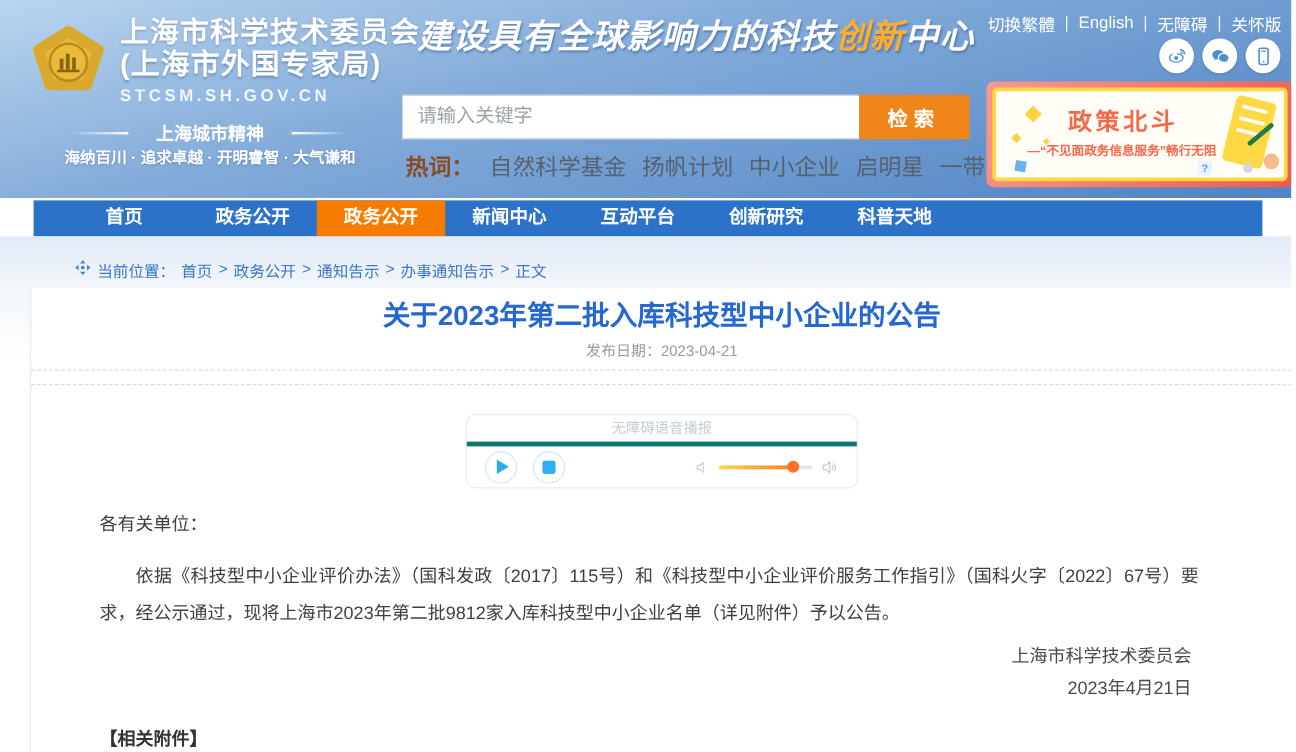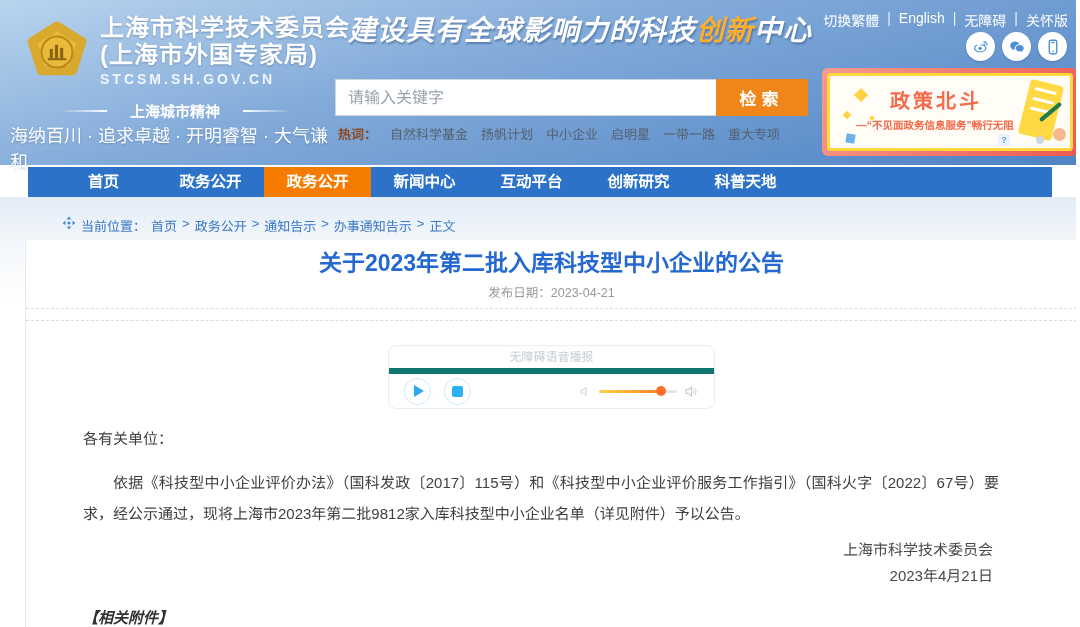--- a/index.html
+++ b/index.html
@@ -11,39 +11,39 @@
   .logo-group{position:absolute;left:24px;top:14px;display:flex;gap:10px;align-items:flex-start;}
   .emblem{width:66px;height:66px;margin-top:6px;}
   .titles{color:#fff;}
   .title-line{font-size:24px;font-weight:bold;line-height:27px;letter-spacing:1px;
     text-shadow:0 1px 2px rgba(30,60,110,.35);}
   .domain{font-size:14px;font-weight:bold;letter-spacing:3px;color:#f0f6fc;margin-top:3px;}
   .spirit{position:absolute;left:10px;top:100px;width:330px;display:flex;align-items:center;
     justify-content:center;gap:23px;color:#fff;font-size:15px;font-weight:bold;}
   .spirit .line{width:48px;height:2px;background:linear-gradient(90deg,rgba(255,255,255,0),#fff);}
   .spirit .line.r{background:linear-gradient(90deg,#fff,rgba(255,255,255,0));}
-  .motto{position:absolute;left:10px;top:121px;width:330px;text-align:left;color:#fff;
-    font-size:18px;font-weight:normal;text-shadow:0 1px 2px rgba(30,60,110,.3);}
+  .motto{position:absolute;left:10px;top:121px;width:330px;text-align:center;color:#fff;
+    font-size:13px;font-weight:bold;text-shadow:0 1px 2px rgba(30,60,110,.3);}
   .calligraphy{position:absolute;left:348px;top:8px;width:470px;font-size:28px;font-weight:bold;
     font-style:italic;color:#fff;letter-spacing:1px;white-space:nowrap;
     text-shadow:1px 2px 2px rgba(25,55,115,.4);}
   .calligraphy .hl{color:#ffae2b;}
   .utility{position:absolute;top:10px;right:12px;display:flex;gap:8px;color:#fff;font-size:14px;}
   .utility span{cursor:pointer;}
   .utility .sep{opacity:.85;}
   .social{position:absolute;top:32px;right:13px;display:flex;gap:7px;}
   .circle-btn{width:29px;height:29px;border-radius:50%;background:#fff;display:flex;
     align-items:center;justify-content:center;box-shadow:0 1px 2px rgba(30,60,110,.25);}
   .search-row{position:absolute;left:335px;top:79px;width:473px;height:37px;display:flex;}
   .search-input{flex:1;border:1px solid #ccd6e2;border-right:none;padding:0 12px;font-size:16px;
     color:#333;outline:none;font-family:inherit;}
   .search-input::placeholder{color:#9aa3ad;}
   .search-btn{width:92px;background:#f08519;color:#fff;border:none;font-size:17px;
     font-weight:bold;letter-spacing:5px;padding-left:5px;cursor:pointer;font-family:inherit;}
-  .hotwords{position:absolute;left:338px;top:124px;display:flex;gap:13px;font-size:13px;}
+  .hotwords{position:absolute;left:338px;top:124px;display:flex;gap:13px;font-size:19px;}
   .hotwords .hw-label{color:#8d4a22;font-weight:bold;}
   .hotwords a{color:#55626f;text-decoration:none;cursor:pointer;}
   
   .banner{position:absolute;left:822px;top:68px;width:256px;height:88px;border-radius:6px;
     background:linear-gradient(120deg,#f79a8d,#ee5a52);padding:5px;box-sizing:border-box;}
   .banner-inner{position:relative;width:100%;height:100%;background:#fffdf6;
     border:3px solid #ffd83d;border-radius:4px;box-sizing:border-box;overflow:hidden;}
   .banner-title{margin-top:9px;text-align:center;padding-right:28px;color:#f4694a;
     font-size:20px;font-weight:bold;letter-spacing:3px;}
   .banner-sub{margin-top:3px;text-align:center;padding-right:30px;color:#f4694a;
@@ -78,40 +78,40 @@
     border-left:1px solid #e9e9e9;border-right:1px solid #f0f0f0;}
   .article-title{margin:8px 0 0;text-align:center;color:#2468d0;font-size:23px;
     font-weight:bold;line-height:30px;}
   .pub-date{margin-top:4px;text-align:center;font-size:12.5px;color:#999;}
   .dash{border-top:1px dashed #dcdcdc;height:0;}
   .dash.d1{margin-top:7px;}
   .dash.d2{margin-top:11px;}
   
   .audio-box{margin:24px auto 0;width:325px;border:1px solid #e7edf2;border-radius:8px;background:#fff;}
   .audio-head{height:22px;line-height:22px;text-align:center;font-size:12px;color:#c4ced6;
-    border-bottom:6px solid #0f766e;}
+    border-bottom:4px solid #0f766e;}
   .audio-row{height:34px;display:flex;align-items:center;padding:0 15px;}
   .round-btn{width:27px;height:27px;border-radius:50%;border:1px solid #cde7fa;background:#fff;
     display:flex;align-items:center;justify-content:center;cursor:pointer;padding:0;}
   .round-btn.stop{margin-left:13px;}
   .tri{width:0;height:0;border-top:6px solid transparent;border-bottom:6px solid transparent;
     border-left:10px solid #2ea8f0;margin-left:3px;}
   .sq{width:11px;height:11px;background:#2eb1f2;border-radius:2px;}
   .vol{margin-left:auto;display:flex;align-items:center;gap:7px;}
   .track{position:relative;width:78px;height:3px;border-radius:2px;background:#e4e4e4;cursor:pointer;}
   .track .fill{position:absolute;left:0;top:0;height:3px;width:63px;border-radius:2px;
     background:linear-gradient(90deg,#ffd54a,#ff7c1f);}
   .track .knob{position:absolute;left:57px;top:-3.5px;width:10px;height:10px;border-radius:50%;
     background:#ff6f2a;}
   
   .salutation{margin:18px 0 0 57px;font-size:15px;color:#3f3f3f;}
   .body-para{margin:19px 78px 0 57px;font-size:15px;color:#3f3f3f;line-height:31px;
     text-indent:2em;text-align:justify;}
   .sig{margin:8px 84px 0 0;text-align:right;font-size:15px;color:#4a4a4a;line-height:26px;}
-  .attach-label{margin:17px 0 16px 57px;font-size:15px;font-weight:bold;color:#333;font-style:italic;}
+  .attach-label{margin:17px 0 16px 57px;font-size:15px;font-weight:bold;color:#333;}
 </style>
 </head>
 <body>
 
 <div class="page">
 
   <div class="site-header">
 
     <div class="logo-group">
       <svg class="emblem" viewBox="0 0 64 64">

